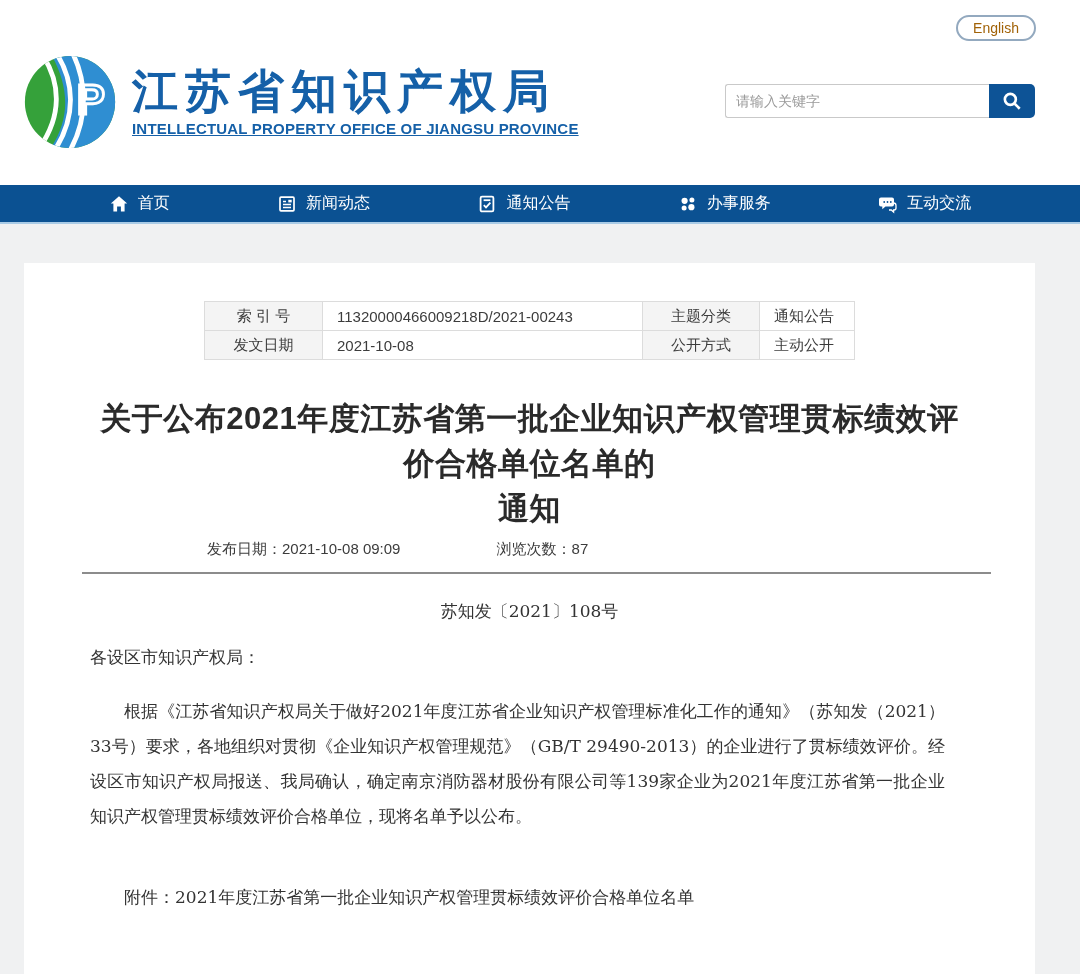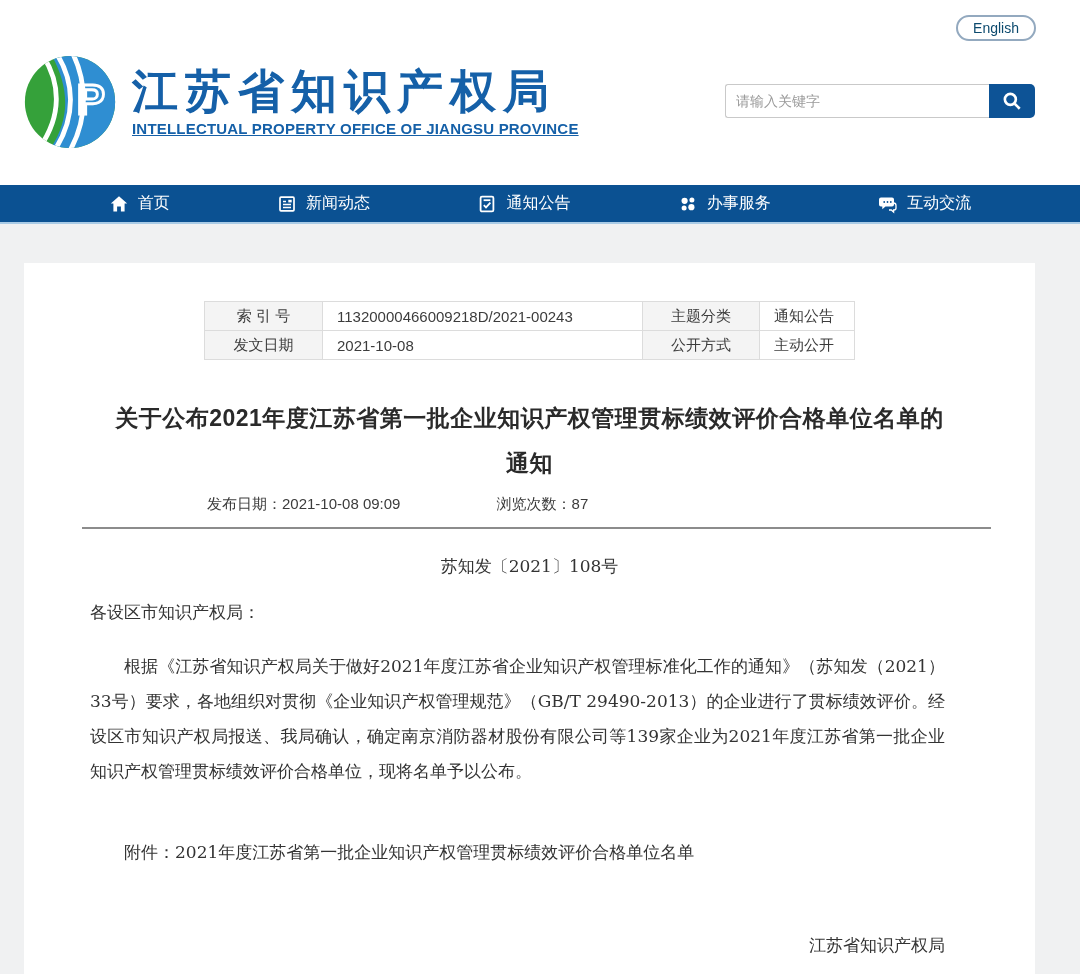--- a/index.html
+++ b/index.html
@@ -5,41 +5,41 @@
   * { margin:0; padding:0; box-sizing:border-box; }
   html,body { width:1080px; height:974px; overflow:hidden; }
   body { background:#f0f1f2; font-family:"Liberation Sans", sans-serif; }
 
   
   .site-header { position:relative; height:185px; background:#ffffff; }
   .brand { position:absolute; left:20px; top:54px; display:flex; align-items:center; gap:12px; }
   .logo-wrap { width:100px; height:96px; flex:0 0 auto; }
   .site-title { font-size:46px; font-weight:bold; color:#1560a8; letter-spacing:7px; line-height:1.05; white-space:nowrap; }
   .site-subtitle { font-size:15px; font-weight:bold; color:#1560a8; letter-spacing:0.2px; margin-top:5px; white-space:nowrap;text-decoration:underline; }
-  .english-btn { position:absolute; top:15px; right:44px; background:#fff; border:2px solid #93a9bf; border-radius:15px; color:#0c4a6e; font-size:14px; padding:3px 15px; cursor:pointer; font-family:"Liberation Sans",sans-serif; }
+  .english-btn { position:absolute; top:15px; right:44px; background:#fff; border:2px solid #93a9bf; border-radius:15px; color:#a16207; font-size:14px; padding:3px 15px; cursor:pointer; font-family:"Liberation Sans",sans-serif; }
   .search-bar { position:absolute; top:84px; right:45px; width:310px; height:34px; display:flex; }
   .search-input { flex:1; border:1px solid #c9c9c9; border-right:none; border-radius:3px 0 0 3px; padding:0 10px; font-size:14px; color:#333; outline:none; font-family:"Liberation Sans",sans-serif; }
   .search-input::placeholder { color:#9a9a9a; }
   .search-btn { width:46px; background:#0d5396; border:none; border-radius:0 5px 5px 0; display:flex; align-items:center; justify-content:center; cursor:pointer; }
 
   
   .navbar { height:39px; background:#0b5192; border-bottom:2px solid #a9cbe6; display:flex; align-items:center; justify-content:space-around; padding:0 55px; }
   .nav-item { display:flex; align-items:center; gap:9px; color:#ffffff; font-size:16px; text-decoration:none; cursor:pointer; }
   .nav-icon { display:flex; width:20px; height:20px; }
 
   
   .content-bg { background:#f0f1f2; padding-top:39px; height:750px; }
   .card { margin-left:24px; width:1011px; min-height:724px; background:#ffffff; }
 
   .meta-table { margin:0 auto; border-collapse:collapse; font-size:15px; color:#3c3c3c; table-layout:fixed; width:650px; position:relative; top:38px; }
   .meta-table th, .meta-table td { border:1px solid #dcdcdc; height:29px; font-weight:normal; }
   .meta-table th { background:#f4f4f4; text-align:center; }
   .meta-table td { text-align:left; padding-left:14px; background:#fff; }
 
-  .article-title { margin:74px 70px 0; text-align:center; font-size:23px; line-height:45px; font-weight:bold; color:#2a2a2a; letter-spacing:0.5px; }
+  .article-title { margin:74px 70px 0; text-align:center; font-size:31px; line-height:45px; font-weight:bold; color:#2a2a2a; letter-spacing:0.5px; }
   .pub-row { margin-top:9px; padding-left:183px; font-size:15px; color:#3c3c3c; }
   .views { margin-left:92px; }
   .divider { margin:13px 44px 0 58px; border:none; border-top:2px solid #8c8c8c; height:0; }
 
   .serif { font-family:"DejaVu Serif", serif; color:#333333; }
   .doc-number { margin-top:26px; text-align:center; font-size:17px; }
   .salutation { margin:23px 0 0 66px; font-size:17px; }
   .body-para { margin:25px 90px 0 66px; font-size:17px; line-height:35px; text-align:justify; text-indent:2em; }
   .attachment { margin:52px 90px 18px 66px; text-indent:2em; font-size:17px; }
   .signature { margin:70px 90px 0 0; text-align:right; font-size:17px; }

